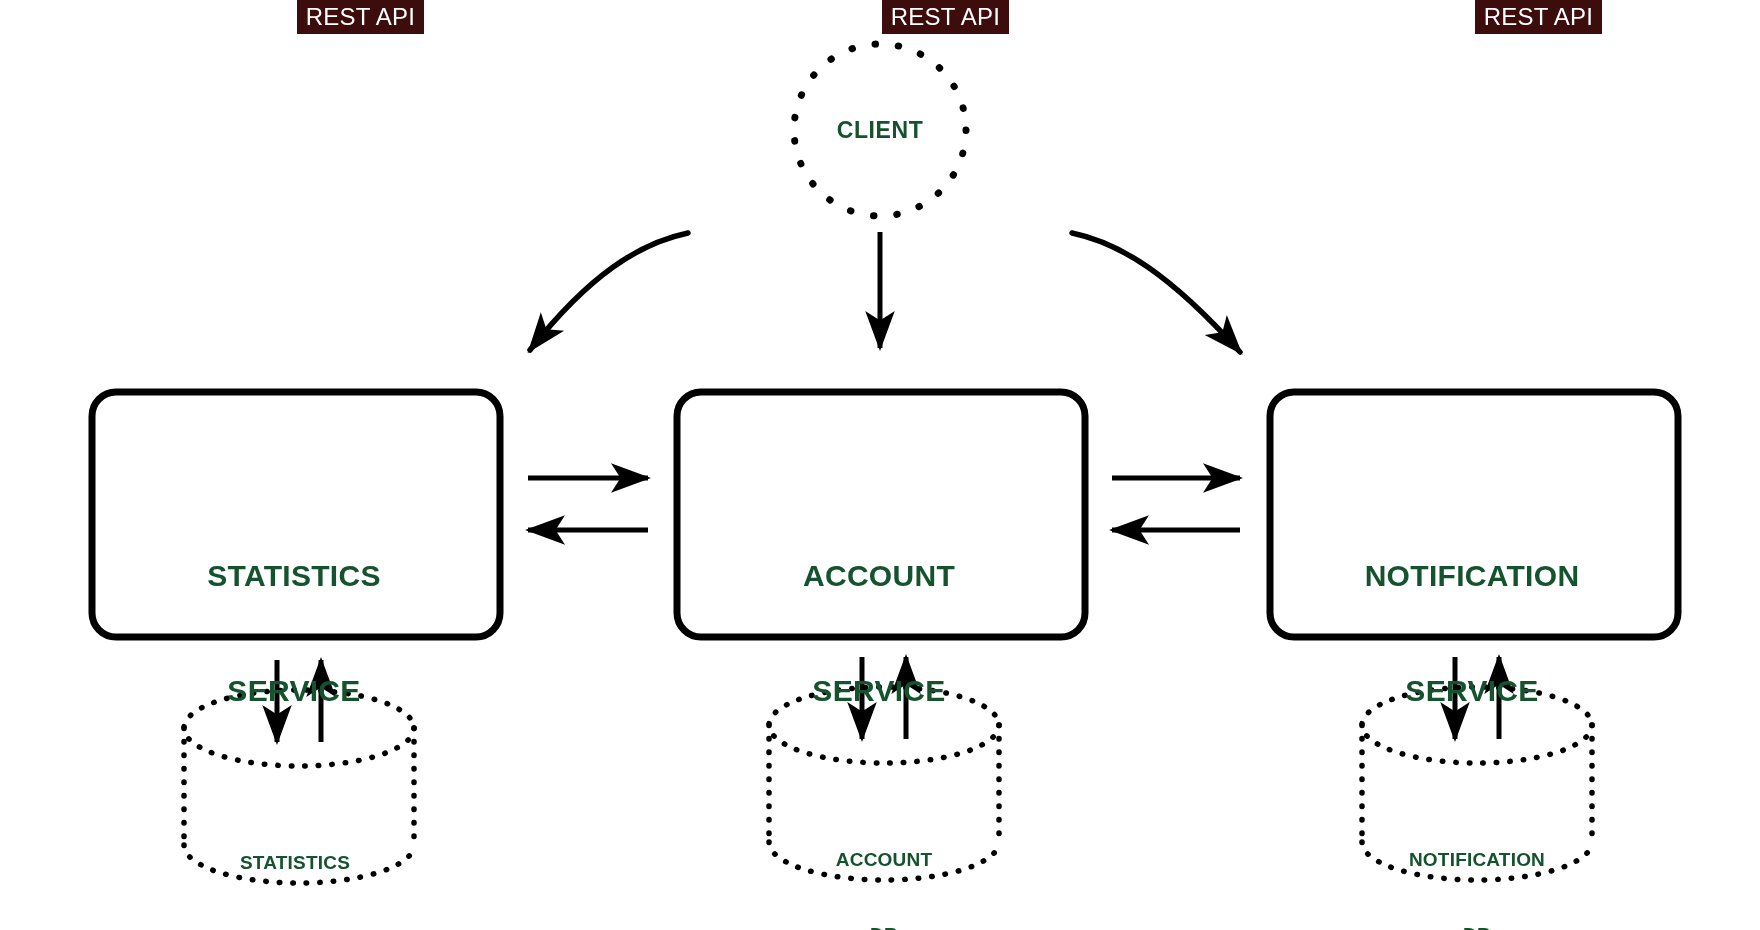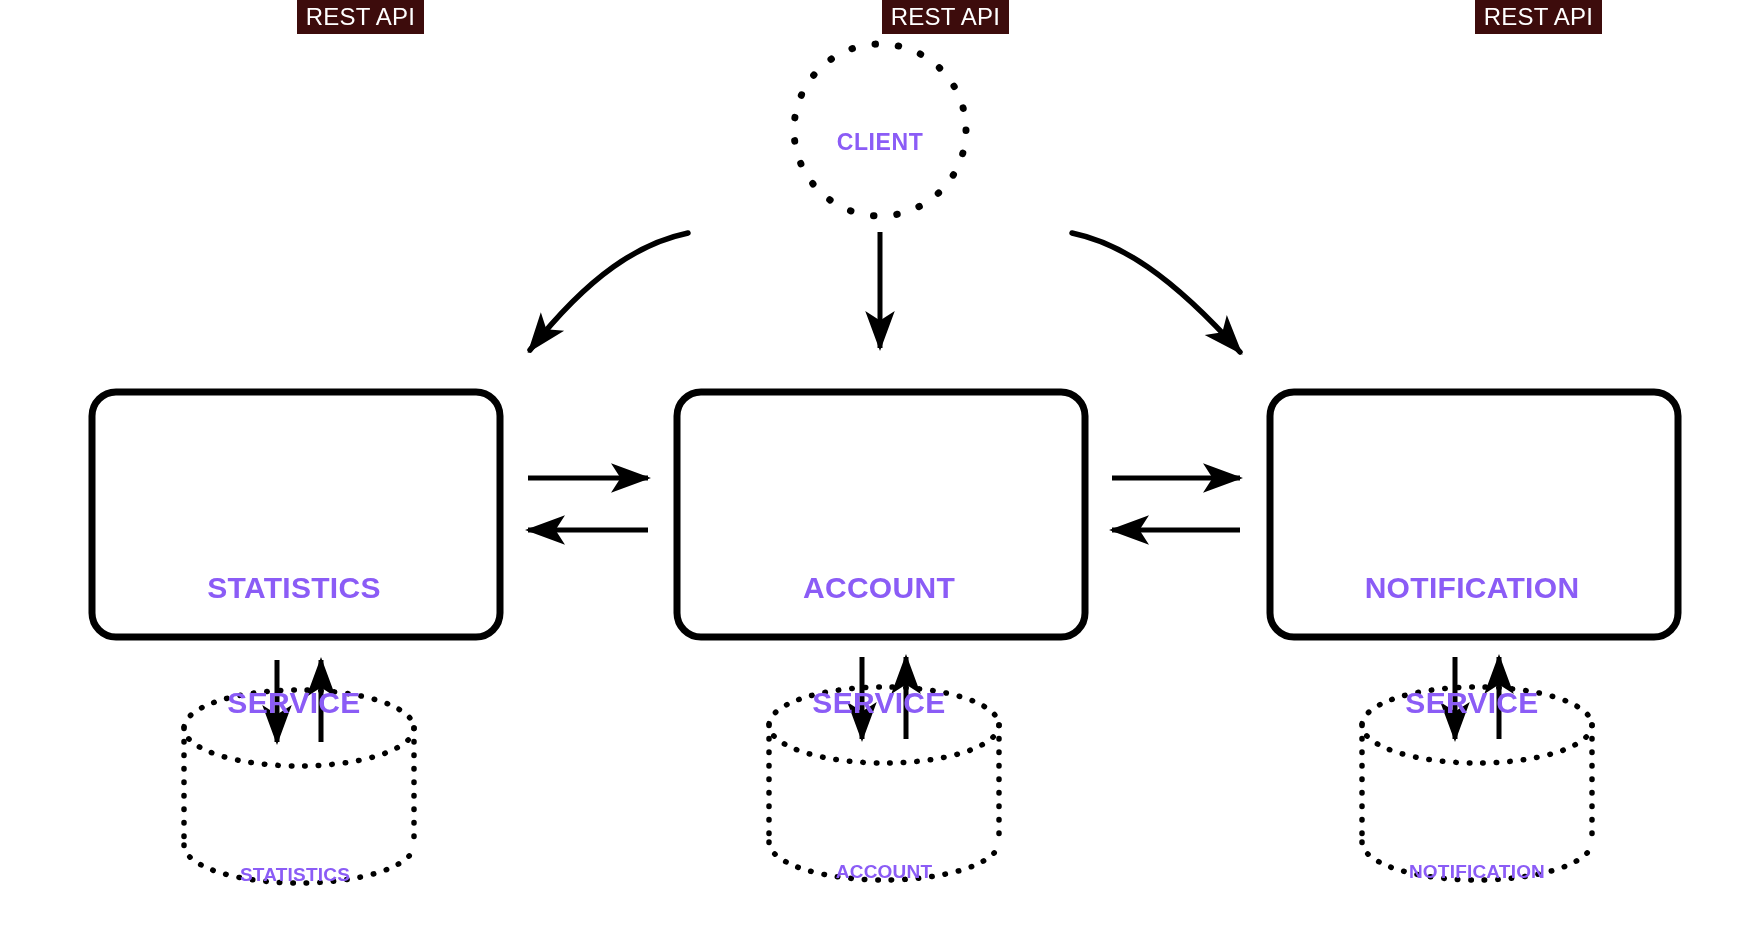--- a/index.html
+++ b/index.html
@@ -27,26 +27,25 @@
     top: 0;
     width: 1760px;
     height: 930px;
     display: block;
   }
 
   
   .txt {
     position: absolute;
     text-align: center;
-    color: #8b5cf6;
+    color: #14532d;
     font-weight: bold;
     letter-spacing: 0.2px;
     white-space: pre;
     line-height: 1.18;
-    margin-top: 12px;
     -webkit-font-smoothing: antialiased;
   }
   .client-label {
     width: 200px;
     left: 780px;
     top: 117px;
     font-size: 23px;
     letter-spacing: 0.6px;
   }
   .svc-label {

